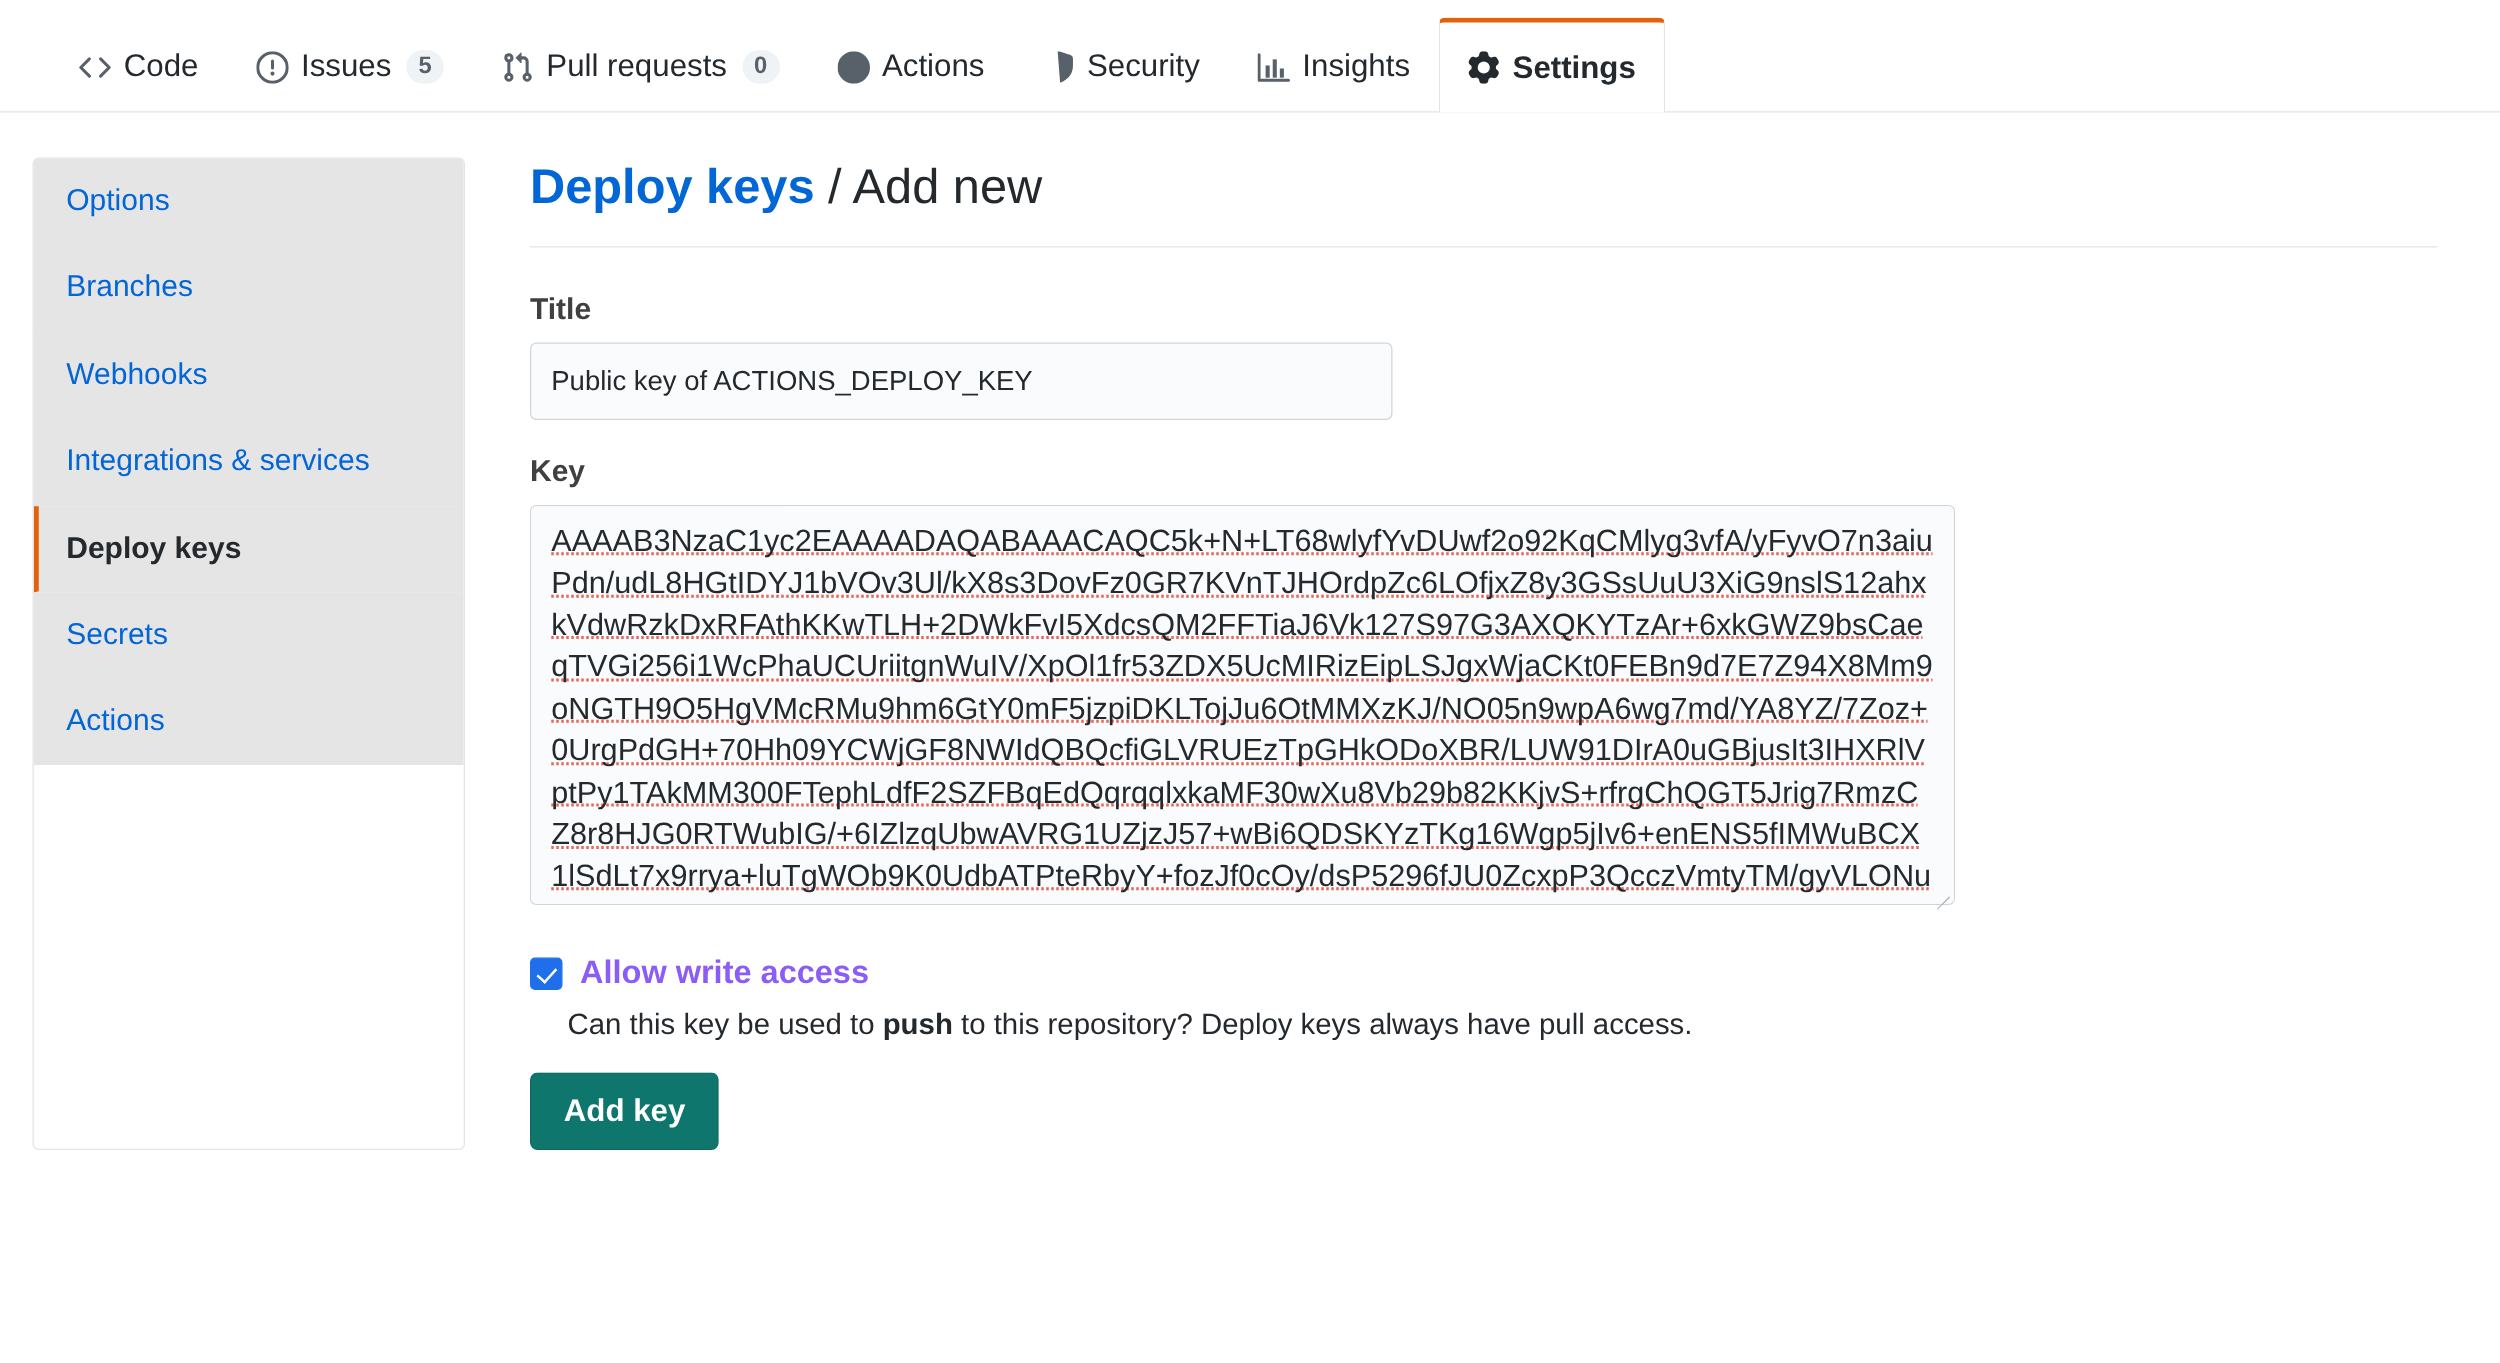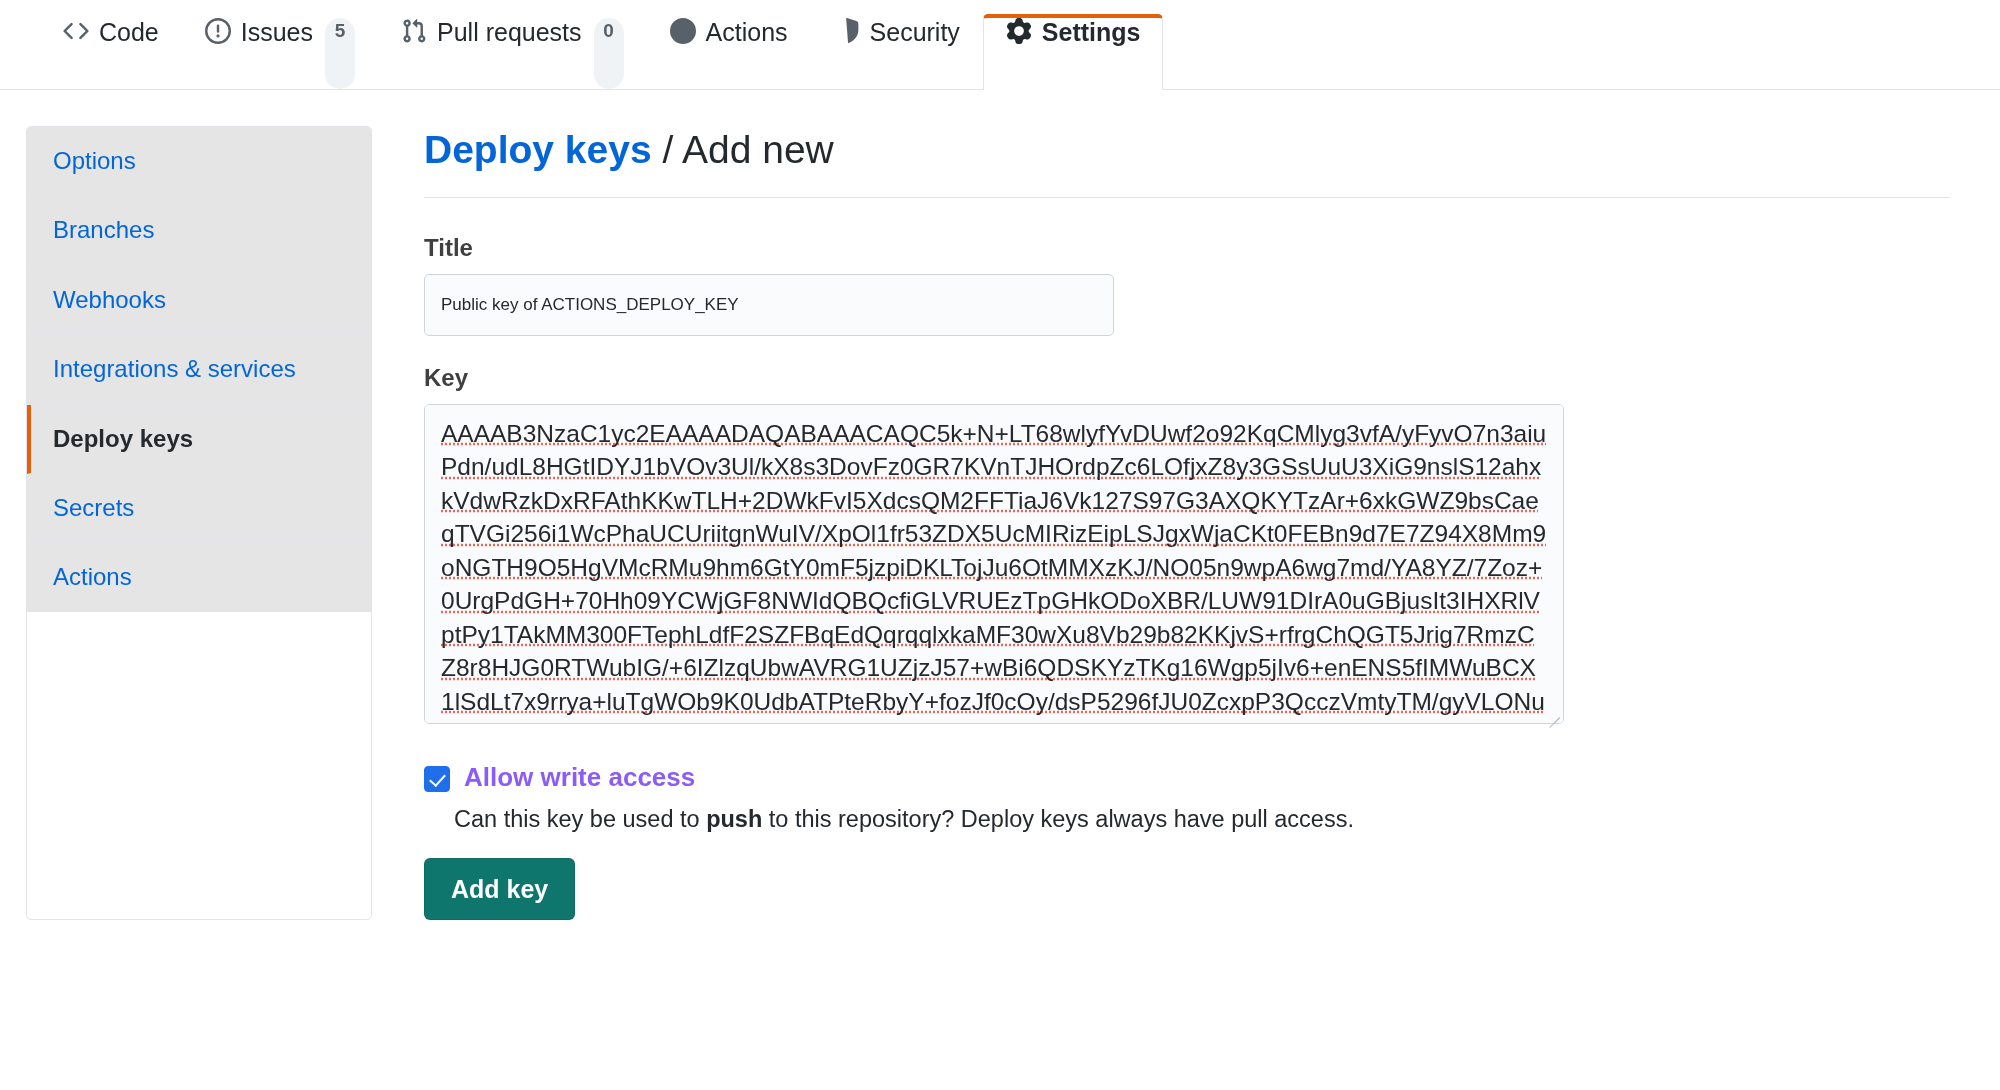--- a/index.html
+++ b/index.html
@@ -17,20 +17,21 @@
     position: relative;
     height: 90px;
     border-bottom: 1px solid #e1e4e8;
     display: flex;
     align-items: flex-end;
     padding-left: 40px;
     background: #ffffff;
   }
   .nav-item {
     display: flex;
+    align-items: center;
     gap: 10px;
     height: 72px;
     padding: 0 22px;
     font-size: 25px;
     color: #586069;
     border: 1px solid transparent;
     border-bottom: none;
     position: relative;
     background: transparent;
     white-space: nowrap;
@@ -120,21 +121,21 @@
     font-size: 24px;
     font-weight: 700;
     color: #404040;
     margin-bottom: 12px;
   }
   .text-input {
     display: block;
     width: 690px;
     height: 62px;
     padding: 10px 16px;
-    font-size: 17px;
+    font-size: 22px;
     font-family: "Liberation Sans", sans-serif;
     color: #24292e;
     background: #fafbfc;
     border: 1px solid #d1d5da;
     border-radius: 5px;
     outline: none;
   }
   .field-block { margin-bottom: 28px; }
 
   .key-area-wrap { position: relative; width: 1140px; }
@@ -273,20 +274,31 @@
 
   <div class="nav-item">
     <span class="nav-icon">
       <svg width="26" height="26" viewBox="0 0 16 16" fill="#586069">
           <path d="M7.467.133a1.75 1.75 0 011.066 0l5.25 1.68A1.75 1.75 0 0115 3.48V7c0 1.566-.32 3.182-1.303 4.682-.983 1.498-2.585 2.813-5.032 3.855a1.７ 1.7 0 01-1.33 0c-2.447-1.042-4.049-2.357-5.032-3.855C1.32 10.182 1 8.566 1 7V3.48a1.75 1.75 0 011.217-1.667l5.25-1.68zm.61 1.429a.25.25 0 00-.153 0l-5.25 1.68a.25.25 0 00-.174.238V7c0 1.358.275 2.666 1.057 3.86.784 1.194 2.121 2.34 4.366 3.297a.2.2 0 00.154 0c2.245-.956 3.582-2.104 4.366-3.298C13.225 9.666 13.5 8.36 13.5 7V3.48a.25.25 0 00-.174-.237l-5.25-1.68z"></path>
         </svg>
     </span>
     <span class="nav-label">Security</span>
   </div>
 
+  <div class="nav-item">
+    <span class="nav-icon">
+      <svg width="26" height="26" viewBox="0 0 16 16" fill="#586069">
+          <path d="M1.5 1.75a.75.75 0 00-1.5 0v12.5c0 .414.336.75.75.75h14.5a.75.75 0 000-1.5H1.5V1.75z"></path>
+          <rect x="4" y="7" width="2" height="6"></rect>
+          <rect x="7.5" y="4" width="2" height="9"></rect>
+          <rect x="11" y="8.5" width="2" height="4.5"></rect>
+        </svg>
+    </span>
+    <span class="nav-label">Insights</span>
+  </div>
 
   <div class="nav-item selected">
     <span class="nav-icon">
       <svg width="26" height="26" viewBox="0 0 16 16" fill="#24292e">
           <path d="M8 0a8.2 8.2 0 01.701.031C9.444.095 9.99.645 10.16 1.29l.288 1.107c.018.066.079.158.212.224.231.114.454.243.668.386.123.082.233.09.299.071l1.103-.303c.644-.176 1.392.021 1.82.63.27.385.506.792.704 1.218.315.675.111 1.422-.364 1.891l-.814.806c-.049.048-.098.147-.088.294.016.257.016.515 0 .772-.01.147.039.246.088.294l.814.806c.475.469.679 1.216.364 1.891a7.977 7.977 0 01-.704 1.217c-.428.61-1.176.807-1.82.63l-1.102-.302c-.067-.019-.177-.011-.3.071a5.909 5.909 0 01-.668.386c-.133.066-.194.158-.212.224l-.288 1.106c-.17.646-.716 1.196-1.459 1.26a8.006 8.006 0 01-1.402 0c-.743-.064-1.289-.614-1.459-1.26l-.288-1.106c-.018-.066-.079-.158-.212-.224a5.738 5.738 0 01-.668-.386c-.123-.082-.233-.09-.299-.071l-1.103.303c-.644.176-1.392-.021-1.82-.63a8.12 8.12 0 01-.704-1.218c-.315-.675-.111-1.422.363-1.891l.815-.806c.05-.048.098-.147.088-.294a6.214 6.214 0 010-.772c.01-.147-.038-.246-.088-.294l-.815-.806C.635 6.045.431 5.298.746 4.623a7.92 7.92 0 01.704-1.217c.428-.61 1.176-.807 1.82-.63l1.102.302c.067.019.177.011.3-.071.214-.143.437-.272.668-.386.133-.066.194-.158.212-.224l.288-1.106C6.01.645 6.556.095 7.299.03 7.53.01 7.764 0 8 0zm0 5a3 3 0 100 6 3 3 0 000-6z"></path>
         </svg>
     </span>
     <span class="nav-label">Settings</span>
   </div>
 

